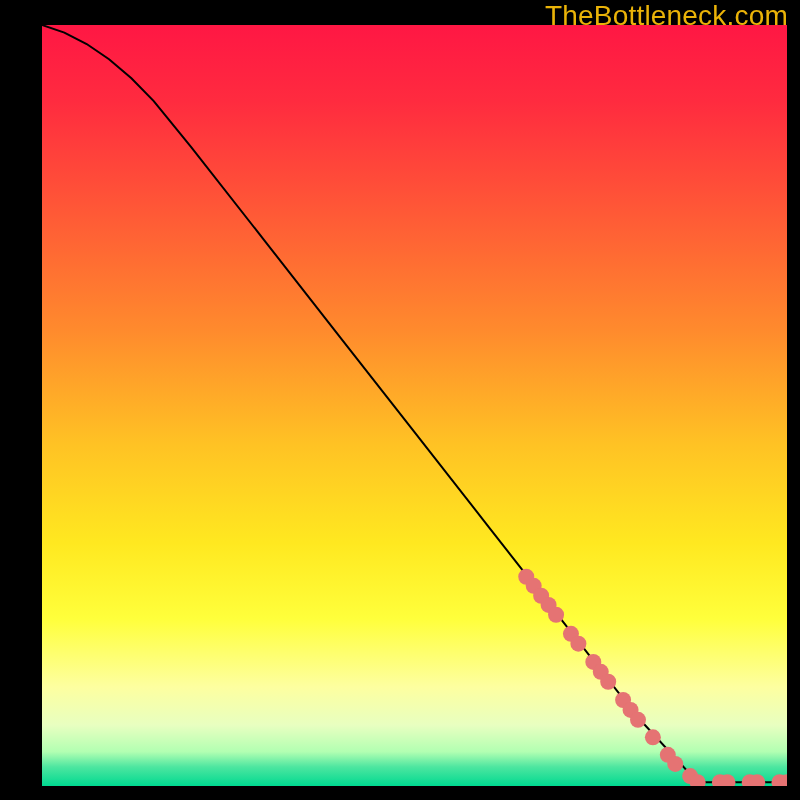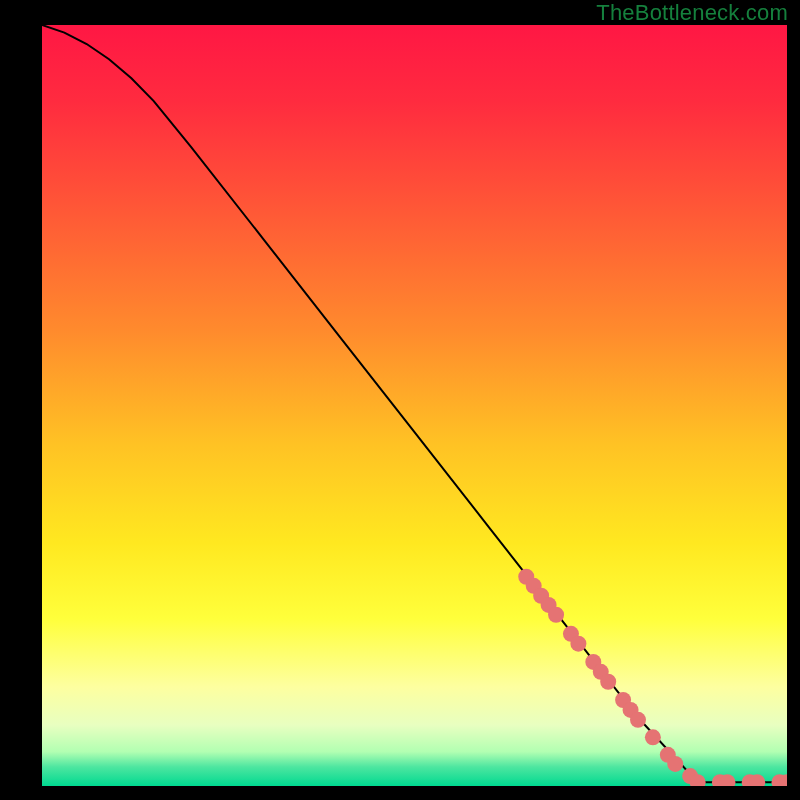--- a/index.html
+++ b/index.html
@@ -25,22 +25,22 @@
   }
   .plot svg {
     display: block;
     width: 745px;
     height: 761px;
   }
   .watermark {
     position: absolute;
     top: 0;
     right: 12px;
-    color: #15803d;
-    font-size: 22px;
+    color: #eab308;
+    font-size: 28px;
     font-weight: 400;
     letter-spacing: 0.2px;
     user-select: none;
   }
 </style>
 </head>
 <body>
 
 <div class="stage">
   <div class="watermark">TheBottleneck.com</div>

